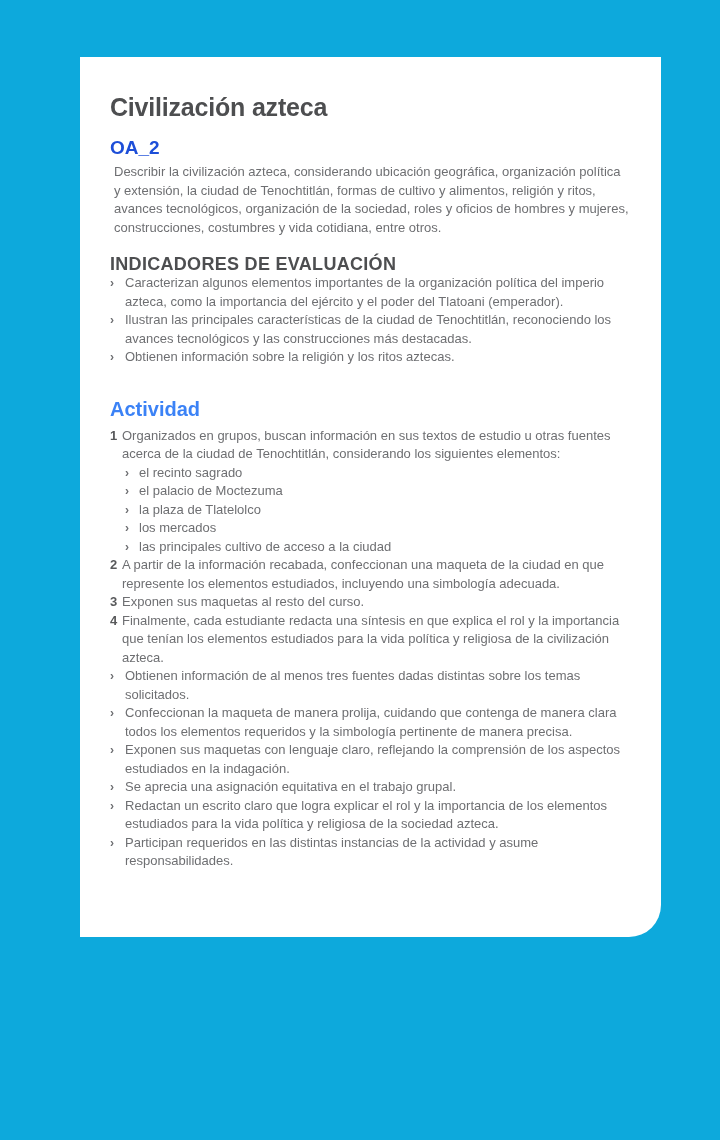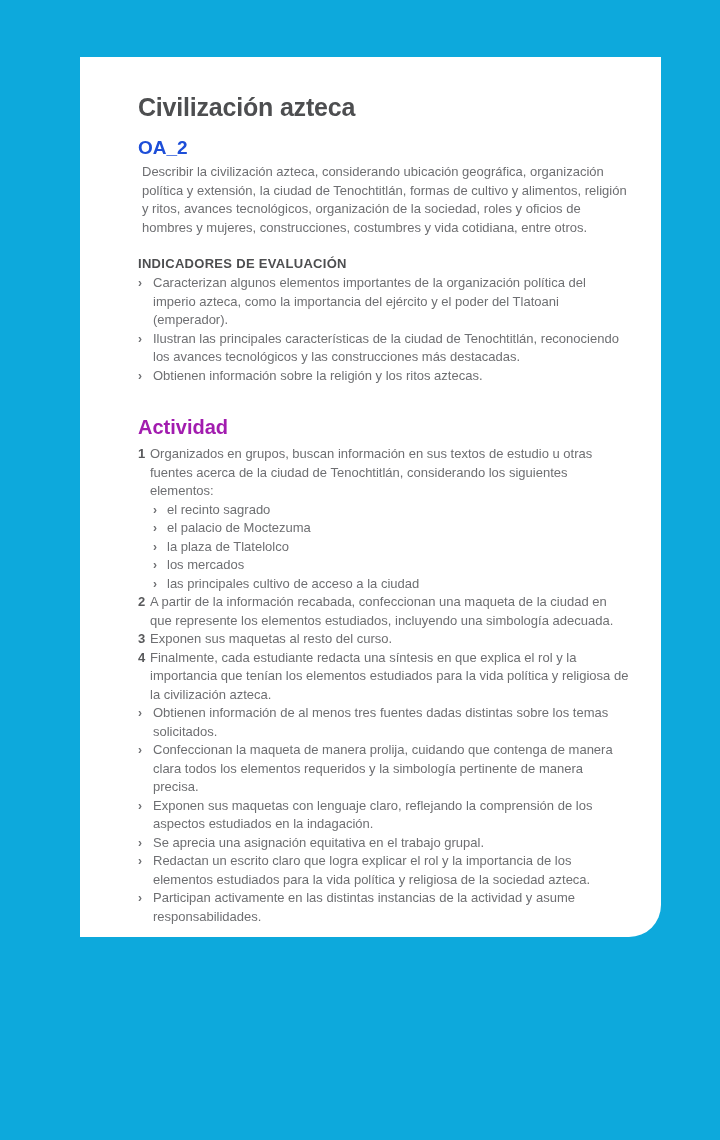--- a/index.html
+++ b/index.html
@@ -16,21 +16,20 @@
   }
   .card {
     position: absolute;
     left: 80px;
     top: 57px;
     width: 581px;
     height: 880px;
     background: #ffffff;
     border-radius: 0 0 32px 0;
     box-sizing: border-box;
-    padding-left: 28px;
   }
   .content {
     padding: 36px 31px 0 30px;
     color: #6e6f72;
     font-size: 13px;
     line-height: 18.5px;
   }
   h1.page-title {
     margin: 0 0 16px 0;
     font-size: 25px;
@@ -44,28 +43,28 @@
     font-size: 19px;
     line-height: 22px;
     font-weight: 700;
     color: #1d4ed8;
   }
   h2.activity-heading {
     margin: 30px 0 6px 0;
     font-size: 20px;
     line-height: 24px;
     font-weight: 700;
-    color: #a21caf;
+    color: #3b82f6;
   }
   p.body-text {
     margin: 0 0 18px 4px;
   }
   h3.section-heading {
     margin: 0 0 1px 0;
-    font-size: 13px;
+    font-size: 18px;
     line-height: 18px;
     font-weight: 700;
     color: #4d4e50;
     letter-spacing: 0.3px;
   }
   .bullet-list {
     margin: 0;
   }
   .bullet {
     display: flex;
@@ -198,18 +197,18 @@
       <div class="bullet">
         <span class="marker">›</span>
         <span class="btext">Se aprecia una asignación equitativa en el trabajo grupal.</span>
       </div>
       <div class="bullet">
         <span class="marker">›</span>
         <span class="btext">Redactan un escrito claro que logra explicar el rol y la importancia de los elementos estudiados para la vida política y religiosa de la sociedad azteca.</span>
       </div>
       <div class="bullet">
         <span class="marker">›</span>
-        <span class="btext">Participan activamente en las distintas instancias de la actividad y asume responsabilidades.</span>
+        <span class="btext">Participan requeridos en las distintas instancias de la actividad y asume responsabilidades.</span>
       </div>
     </div>
 
   </div>
 </div>
 
 </body></html>

